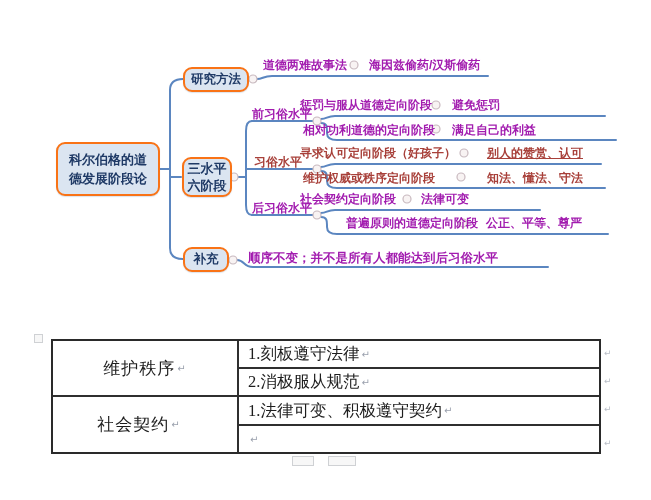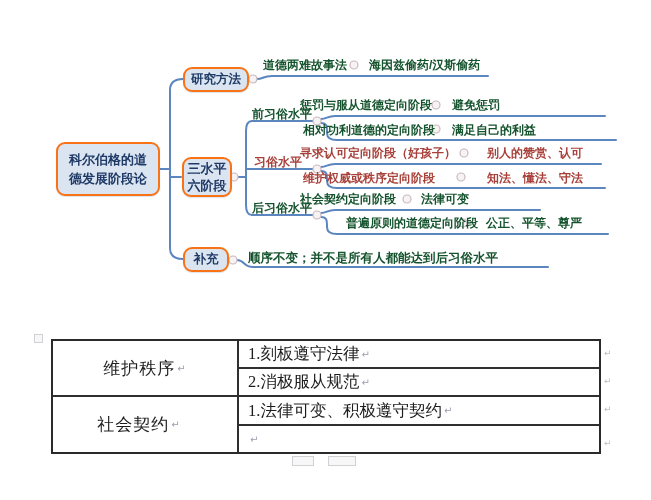--- a/index.html
+++ b/index.html
@@ -1,19 +1,19 @@
 <!DOCTYPE html>
 <html><head>
 <meta charset="utf-8">
 <style>
   html,body{margin:0;padding:0;background:#ffffff;}
   #stage{position:relative;width:651px;height:500px;background:#ffffff;overflow:hidden;
          font-family:"Liberation Sans",sans-serif;}
   svg{position:absolute;left:0;top:0;}
-  .mm{position:absolute;font:bold 12px/14px "Liberation Sans",sans-serif;color:#14532d;
+  .mm{position:absolute;font:bold 12px/14px "Liberation Sans",sans-serif;color:#a21caf;
       white-space:nowrap;}
   .mm.red{color:#a8403a;}
   .note{font-size:12.5px;}
   .node{position:absolute;background:#dbe5f1;border:2px solid #f97316;border-radius:9px;
         color:#1f3a66;font-weight:bold;display:flex;align-items:center;justify-content:center;
         text-align:center;box-sizing:border-box;box-shadow:0 1px 1px rgba(120,140,170,.25);}
   .node .txt{display:block;}
   
   .tbl{position:absolute;left:51px;top:339px;width:550px;height:115px;border:2px solid #2a2a2a;
        box-sizing:border-box;font-family:"Liberation Serif",serif;color:#1d1d1d;}
@@ -98,21 +98,21 @@
   <div class="mm red" style="left:254px;top:155px;">习俗水平</div>
   <div class="mm" style="left:252px;top:201px;">后习俗水平</div>
 
   <div class="mm" style="left:300px;top:98px;">惩罚与服从道德定向阶段</div>
   <div class="mm" style="left:452px;top:98px;">避免惩罚</div>
 
   <div class="mm" style="left:303px;top:123px;">相对功利道德的定向阶段</div>
   <div class="mm" style="left:452px;top:123px;">满足自己的利益</div>
 
   <div class="mm red" style="left:300px;top:146px;">寻求认可定向阶段（好孩子）</div>
-  <div class="mm red" style="left:487px;top:146px;">别人的赞赏、认可</div>
+  <div class="mm red" style="left:487px;top:146px;text-decoration:underline;">别人的赞赏、认可</div>
 
   <div class="mm red" style="left:303px;top:171px;">维护权威或秩序定向阶段</div>
   <div class="mm red" style="left:487px;top:171px;">知法、懂法、守法</div>
 
   <div class="mm" style="left:300px;top:192px;">社会契约定向阶段</div>
   <div class="mm" style="left:421px;top:192px;">法律可变</div>
 
   <div class="mm" style="left:303px;top:216px;margin-left:43px;">普遍原则的道德定向阶段</div>
   <div class="mm" style="left:486px;top:216px;">公正、平等、尊严</div>
 

